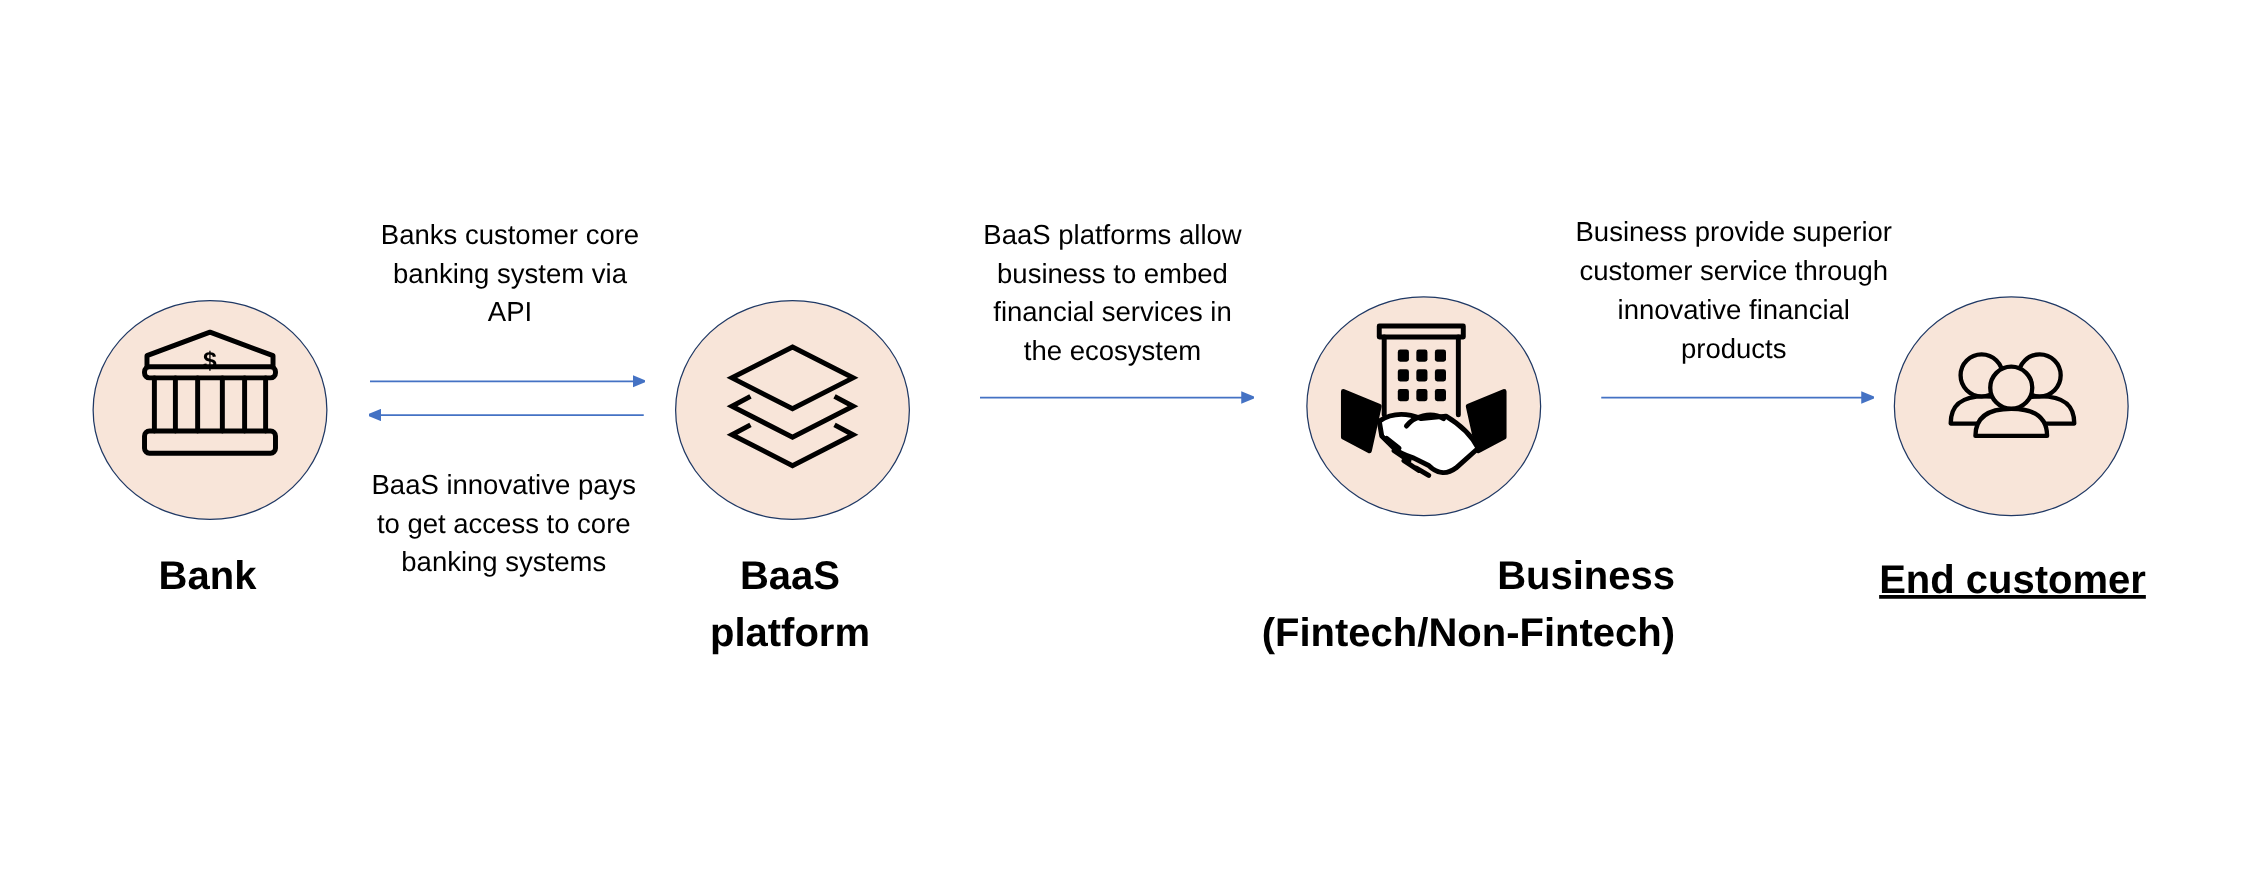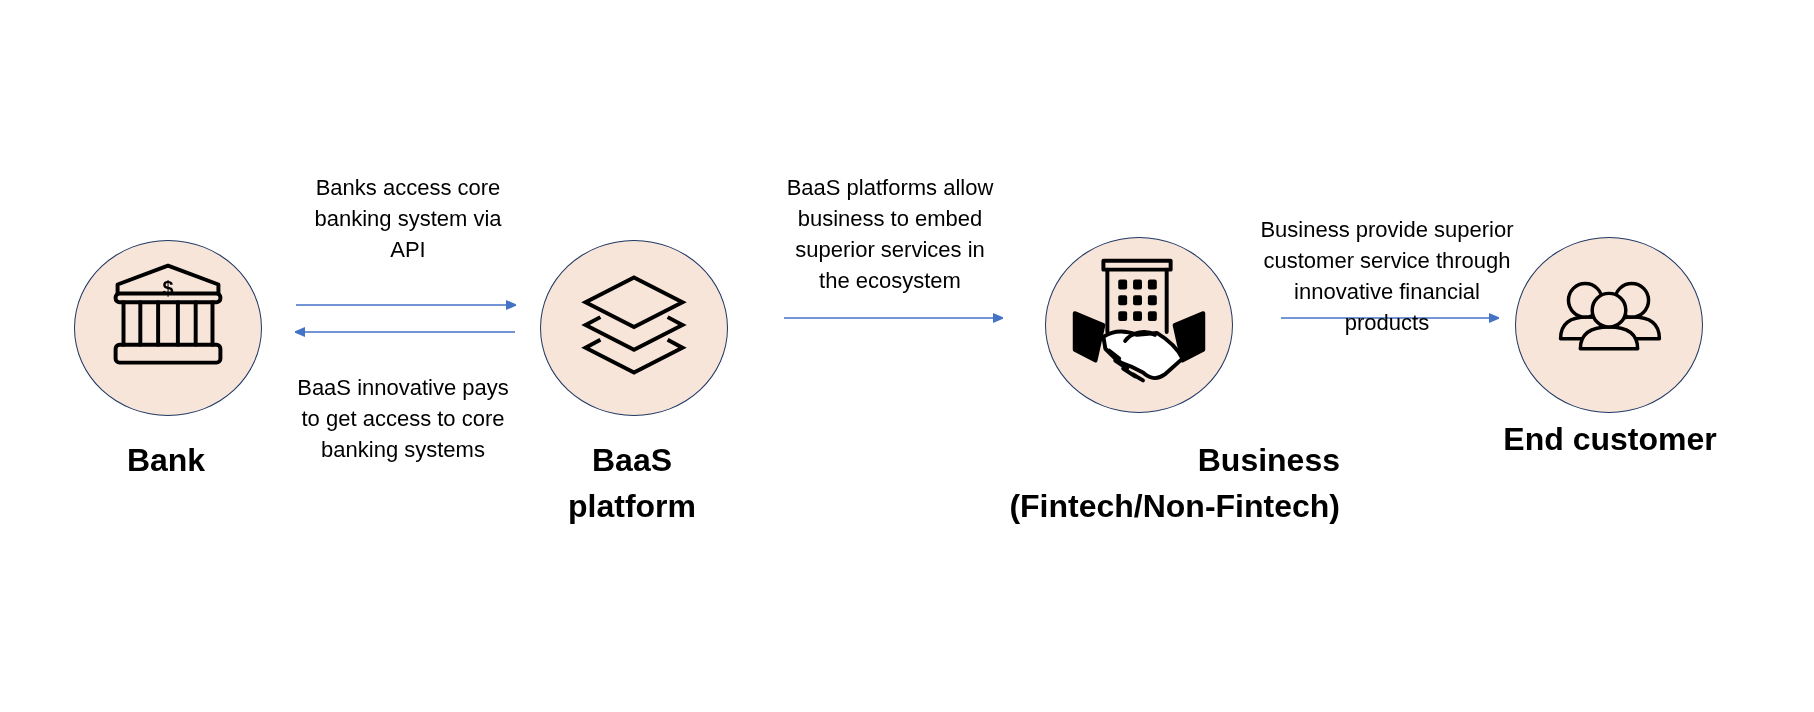--- a/index.html
+++ b/index.html
@@ -87,33 +87,33 @@
       <path d="M45,102 C45,86 55,80 72,80 C89,80 97,86 97,102 Z"></path>
       <circle cx="70" cy="63" r="17"></circle>
       <path d="M93,102 C93,86 101,80 118,80 C135,80 145,86 145,102 Z"></path>
       <circle cx="117" cy="63" r="17"></circle>
       <path d="M65,112 C65,96 76,90 94,90 C112,90 123,96 123,112 Z"></path>
       <circle cx="94" cy="73" r="17"></circle>
     </g>
   </svg>
 </div>
 
-<div class="desc" style="left:278px; width:260px; top:172px;">Banks access core
+<div class="desc" style="left:278px; width:260px; top:172px;">Banks customer core
 banking system via
 API</div>
 <div class="desc" style="left:273px; width:260px; top:372px;">BaaS innovative pays
 to get access to core
 banking systems</div>
 <div class="desc" style="left:760px; width:260px; top:172px;">BaaS platforms allow
 business to embed
-superior services in
+financial services in
 the ecosystem</div>
-<div class="desc" style="left:1247px; width:280px; top:170px;margin-top:44px;">Business provide superior
+<div class="desc" style="left:1247px; width:280px; top:170px;">Business provide superior
 customer service through
 innovative financial
 products</div>
 
 <div class="label" style="left:66px; width:200px; top:437px;">Bank</div>
 <div class="label" style="left:532px; width:200px; top:437px;text-align:center;">BaaS
 platform</div>
 <div class="label" style="left:940px; width:400px; top:437px;text-align:right;">Business
 (Fintech/Non-Fintech)</div>
-<div class="label" style="left:1460px; width:300px; top:416px;">End customer</div>
+<div class="label" style="left:1460px; width:300px; top:440px;text-decoration:underline;">End customer</div>
 
 </body></html>

